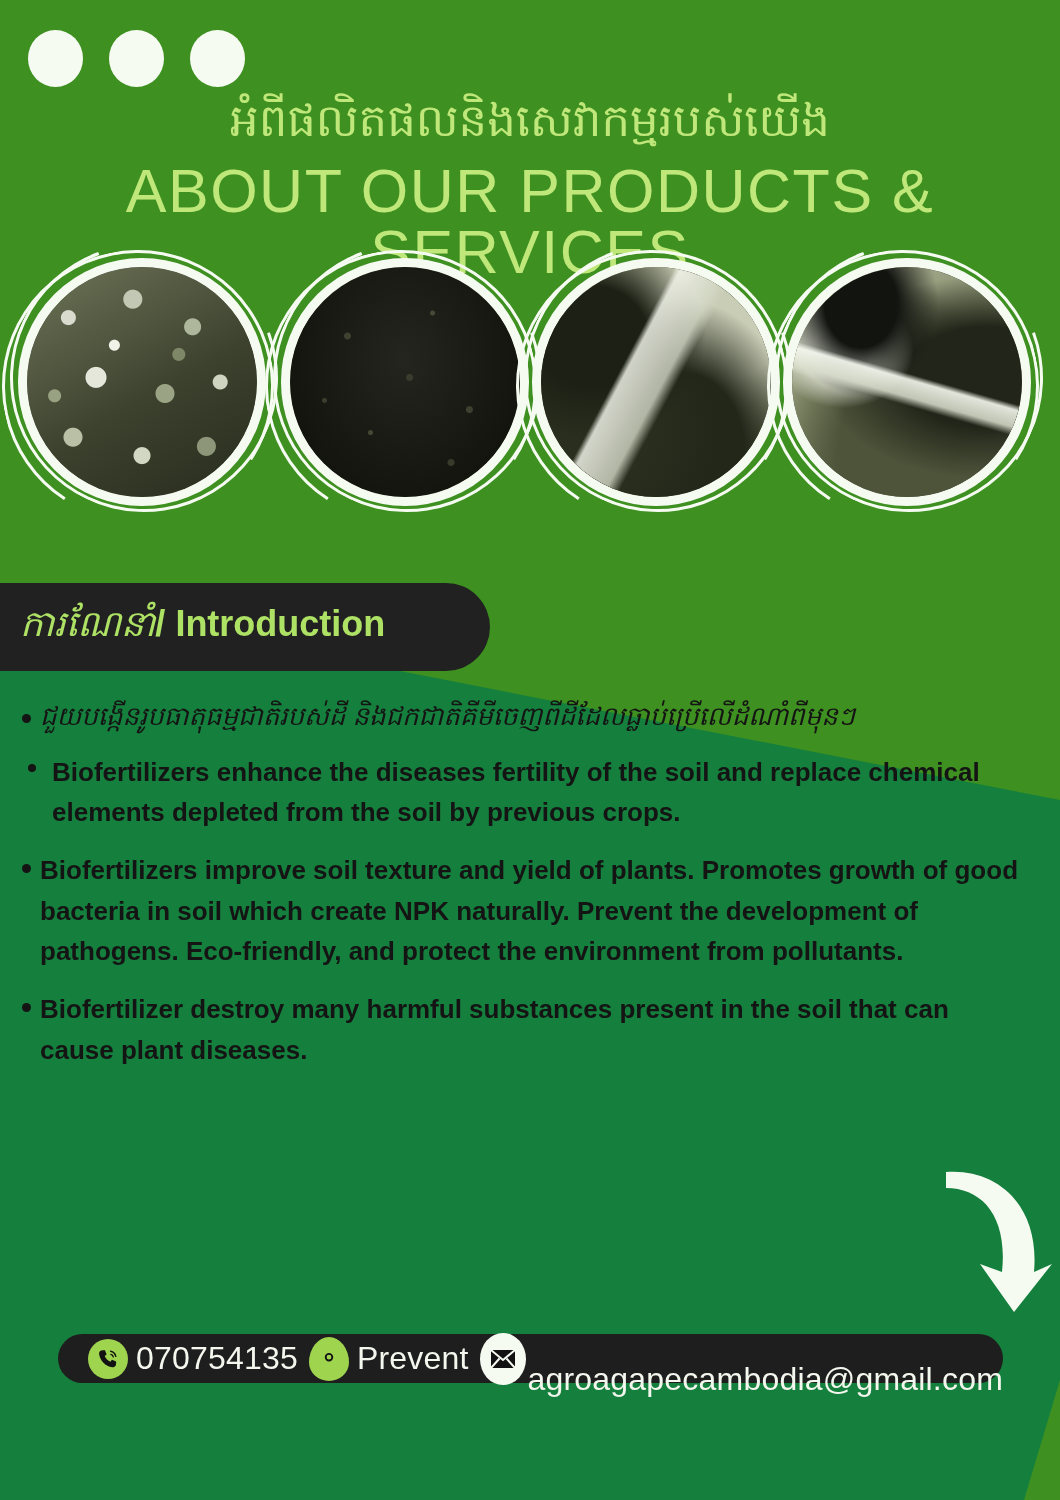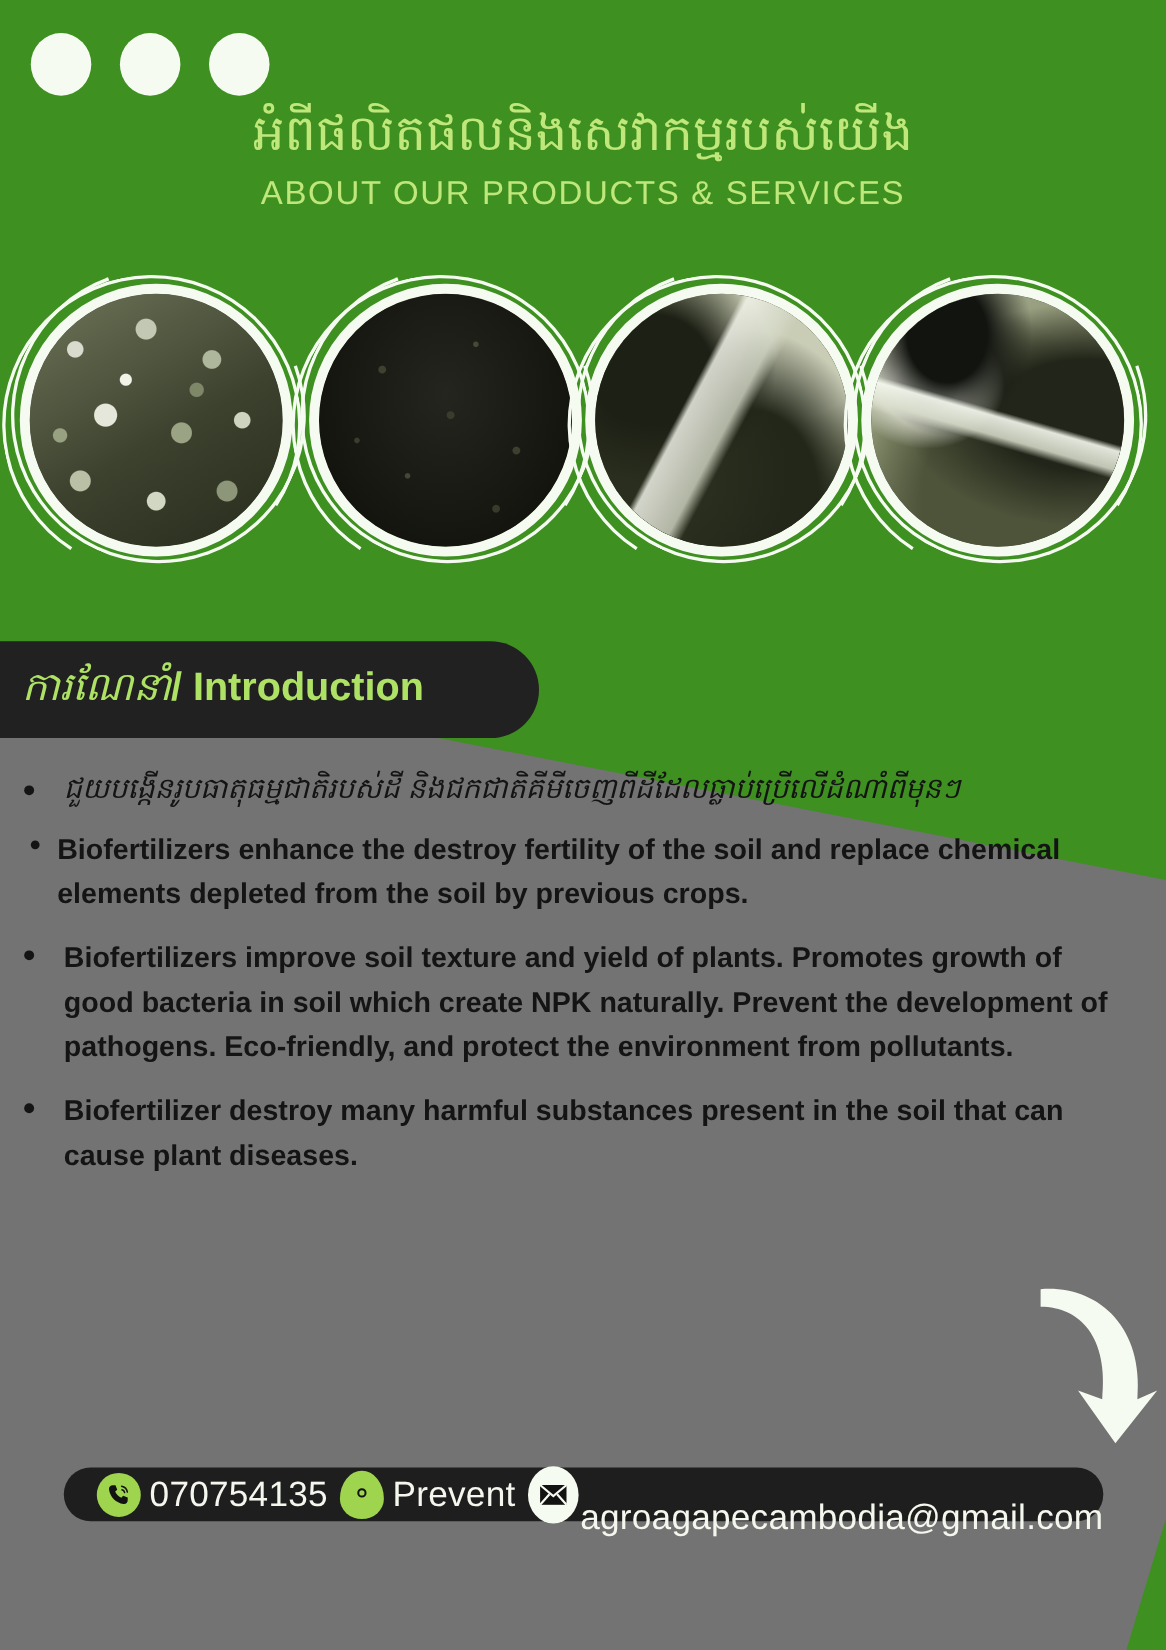--- a/index.html
+++ b/index.html
@@ -7,21 +7,21 @@
   body {
     font-family:"Liberation Sans", sans-serif;
     background:#AEDC5E;
     position:relative;
     overflow:hidden;
   }
   #poster {
     position:absolute; inset:0;
     width:1060px; height:1500px;
     overflow:hidden;
-    background:#737373;
+    background:#15803d;
   }
   
   .bg-dark-top {
     position:absolute; left:0; top:0; width:1060px; height:800px;
     background:#3E9021;
     clip-path: polygon(0 0, 1060px 0, 1060px 800px, 0 593px);
     z-index:0;
   }
   .bg-dark-corner {
     position:absolute; right:0; bottom:0; width:60px; height:120px;
@@ -38,21 +38,21 @@
     position:absolute; left:0; top:95px; width:1060px;
     text-align:center; z-index:6;
   }
   .head-km {
     font-size:45px; line-height:1.15; color:#BFE77A;
     letter-spacing:0px; font-weight:400;
     text-shadow:0 0 1px rgba(0,0,0,.05);
   }
   .head-en {
     margin-top:14px;
-    font-size:30px; line-height:1.0; color:#BFE77A;
+    font-size:61px; line-height:1.0; color:#BFE77A;
     letter-spacing:1.5px; font-weight:300;
   }
 
   
   .circles {
     position:absolute; top:250px; left:0; width:1060px; height:290px; z-index:6;
   }
   .circ {
     position:absolute; width:262px; height:262px; top:8px;
   }
@@ -134,21 +134,21 @@
   .intro-text {
     font-size:36px; color:#AEE265; white-space:nowrap; font-weight:700;
   }
   .intro-text .km { font-style:italic; font-weight:400; }
 
   
   .content { position:absolute; left:0; top:700px; width:1060px; z-index:7; }
   ul.bullets { list-style:none; }
   ul.bullets > li {
     position:relative;
-    padding-left:58px;
+    padding-left:40px;
     margin-bottom:18px;
     color:#141414;
   }
   ul.bullets > li::before {
     content:"";
     position:absolute; left:22px; top:14px;
     width:9px; height:9px; border-radius:50%; background:#141414;
   }
   li.km {
     font-size:26px; line-height:1.30; font-style:italic;
@@ -246,21 +246,21 @@
 
   <div class="intro-badge">
     <div class="intro-text">
       <span class="km">ការណែនាំ</span><span>/ </span><span>Introduction</span>
     </div>
   </div>
 
   <div class="content">
     <ul class="bullets">
       <li class="km">ជួយបង្កើនរូបធាតុធម្មជាតិរបស់ដី និងជកជាតិគីមីចេញពីដីដែលធ្លាប់ប្រើលើដំណាំពីមុនៗ</li>
-      <li class="en indent">Biofertilizers enhance the destroy fertility of the soil and replace chemical elements depleted from the soil by previous crops.</li>
+      <li class="en indent">Biofertilizers enhance the diseases fertility of the soil and replace chemical elements depleted from the soil by previous crops.</li>
       <li class="en">Biofertilizers improve soil texture and yield of plants. Promotes growth of good bacteria in soil which create NPK naturally. Prevent the development of pathogens. Eco-friendly, and protect the environment from pollutants.</li>
       <li class="en">Biofertilizer destroy many harmful substances present in the soil that can cause plant diseases.</li>
     </ul>
   </div>
 
   <svg class="arrow" viewBox="0 0 110 155">
     <path d="M2 12 C 52 8, 96 44, 90 112 L 108 104 L 70 152 L 36 104 L 58 112 C 64 56, 38 28, 2 28 Z" fill="#F6FBF2"></path>
   </svg>
 
   <div class="contact">

